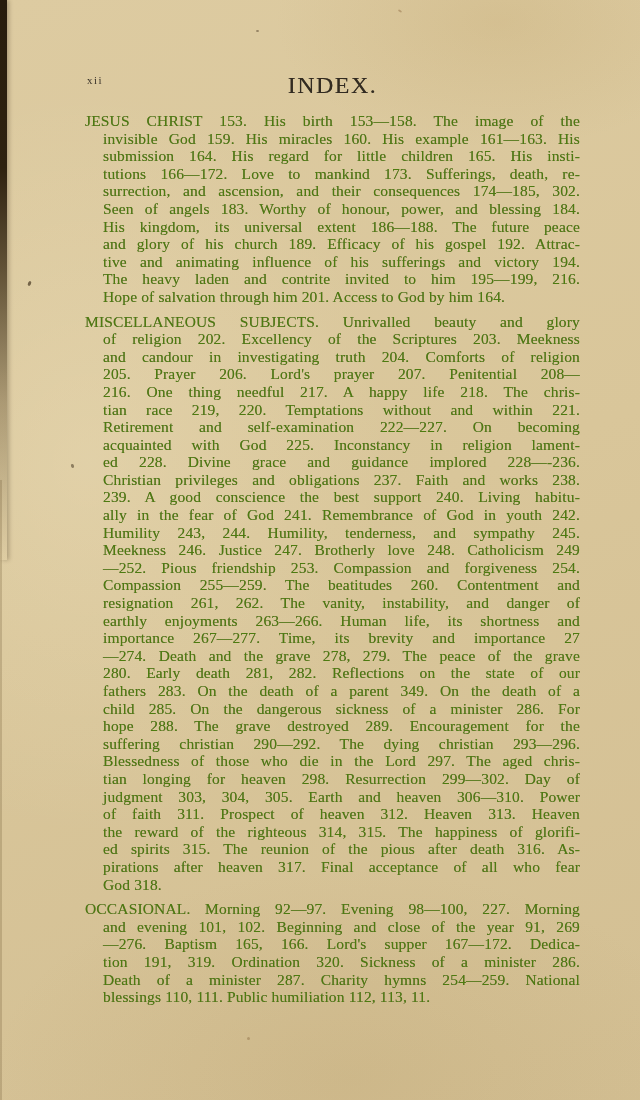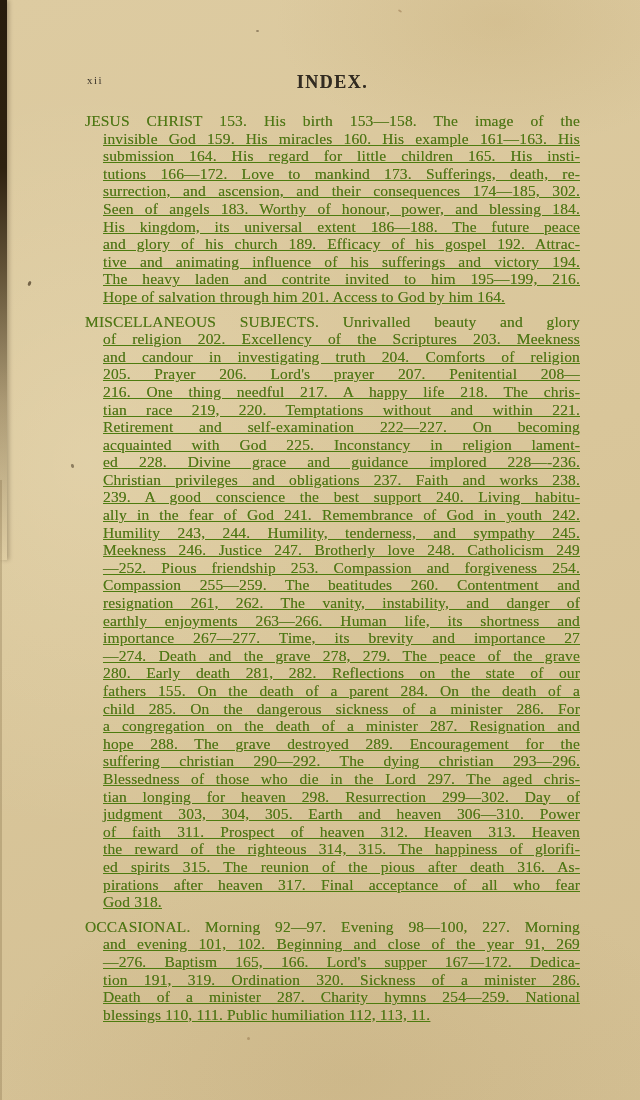--- a/index.html
+++ b/index.html
@@ -48,22 +48,22 @@
     left: 2px; top: 0;
     font-size: 11px;
     letter-spacing: 1.5px;
     color: #3a332a;
   }
   .running-title {
     position: absolute;
     left: 0; top: -2px;
     width: 100%;
     text-align: center;
-    font-size: 18px;
-    font-weight: bold;
+    font-size: 24px;
+    font-weight: normal;
     letter-spacing: 1.5px;
     color: #322b21;
     text-shadow: 0 0 0.5px rgba(50,43,33,0.55);
   }
 
   .index-body {
     position: absolute;
     left: 85px; top: 112px;
     width: 495px;
     font-size: 15.5px;
@@ -71,21 +71,21 @@
     letter-spacing: 0.15px;
     color: #4d7c0f;
     text-shadow: 0 0 0.4px rgba(53,46,35,0.5);
   }
   .entry + .entry { margin-top: 7px; }
   .line {
     text-align: justify;
     text-align-last: justify;
     white-space: normal;
   }
-  .line.cont { padding-left: 18px; text-decoration: underline; }
+  .line.cont { padding-left: 18px; }
   .line.last { text-align-last: left; }
 
   .speck {
     position: absolute;
     background: rgba(60,45,25,0.65);
     border-radius: 50%;
   }
   .speck.s1 { left: 28px;  top: 281px;  width: 3px; height: 5px; transform: rotate(25deg); }
   .speck.s2 { left: 71px;  top: 464px;  width: 3px; height: 4px; transform: rotate(-20deg); background: rgba(60,45,25,0.5); }
   .speck.s3 { left: 256px; top: 30px;   width: 3px; height: 2px; background: rgba(60,45,25,0.45); }
@@ -134,23 +134,22 @@
         <div class="line cont">ally in the fear of God 241. Remembrance of God in youth 242.</div>
         <div class="line cont">Humility 243, 244.  Humility, tenderness, and sympathy 245.</div>
         <div class="line cont">Meekness 246. Justice 247. Brotherly love 248.  Catholicism 249</div>
         <div class="line cont">—252.  Pious friendship 253. Compassion and forgiveness 254.</div>
         <div class="line cont">Compassion 255—259.  The beatitudes 260.  Contentment and</div>
         <div class="line cont">resignation 261, 262.  The vanity, instability, and danger of</div>
         <div class="line cont">earthly enjoyments 263—266.  Human life, its shortness and</div>
         <div class="line cont">importance 267—277.  Time, its brevity and importance 27</div>
         <div class="line cont">—274.  Death and the grave 278, 279.  The peace of the grave</div>
         <div class="line cont">280.  Early death 281, 282.  Reflections on the state of our</div>
-        <div class="line cont">fathers 155.  On the death of a parent 284.  On the death of a</div>
+        <div class="line cont">fathers 283.  On the death of a parent 349.  On the death of a</div>
         <div class="line cont">child 285.  On the dangerous sickness of a minister 286.  For</div>
-        <div class="line cont">a congregation on the death of a minister 287. Resignation and</div>
         <div class="line cont">hope 288.  The grave destroyed 289.  Encouragement for the</div>
         <div class="line cont">suffering christian 290—292.  The dying christian 293—296.</div>
         <div class="line cont">Blessedness of those who die in the Lord 297.  The aged chris-</div>
         <div class="line cont">tian longing for heaven 298.  Resurrection 299—302.  Day of</div>
         <div class="line cont">judgment 303, 304, 305.  Earth and heaven 306—310.  Power</div>
         <div class="line cont">of faith 311.  Prospect of heaven 312.  Heaven 313.  Heaven</div>
         <div class="line cont">the reward of the righteous 314, 315.  The happiness of glorifi-</div>
         <div class="line cont">ed spirits 315.  The reunion of the pious after death 316.  As-</div>
         <div class="line cont">pirations after heaven 317.  Final acceptance of all who fear</div>
         <div class="line cont last">God 318.</div>

